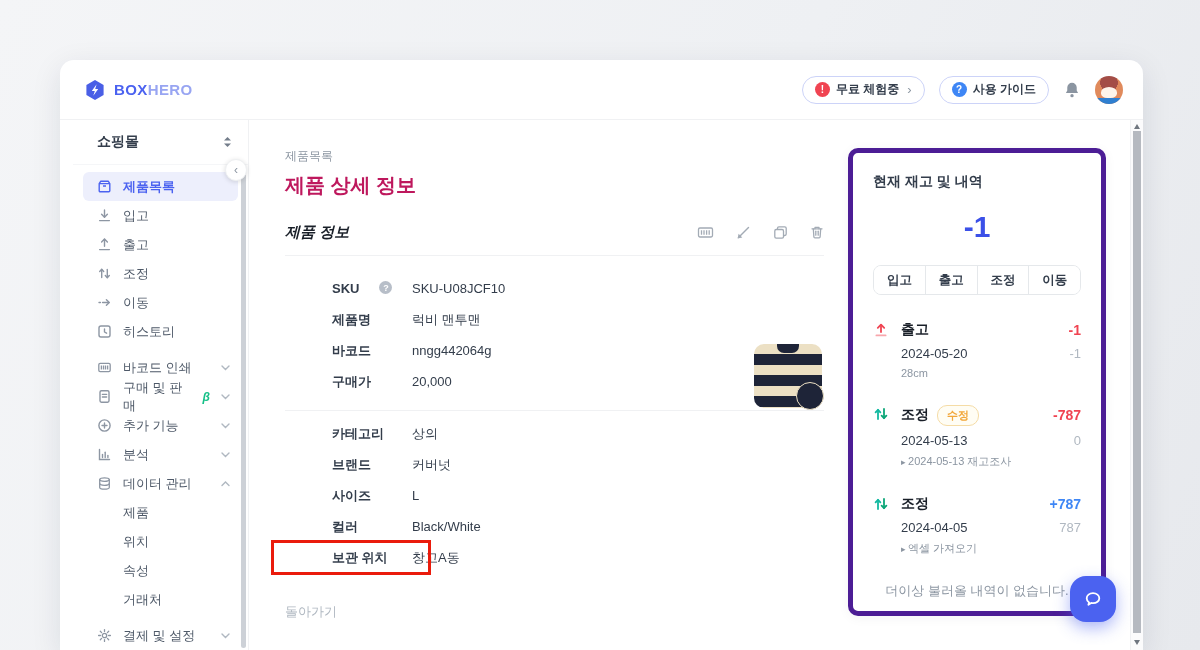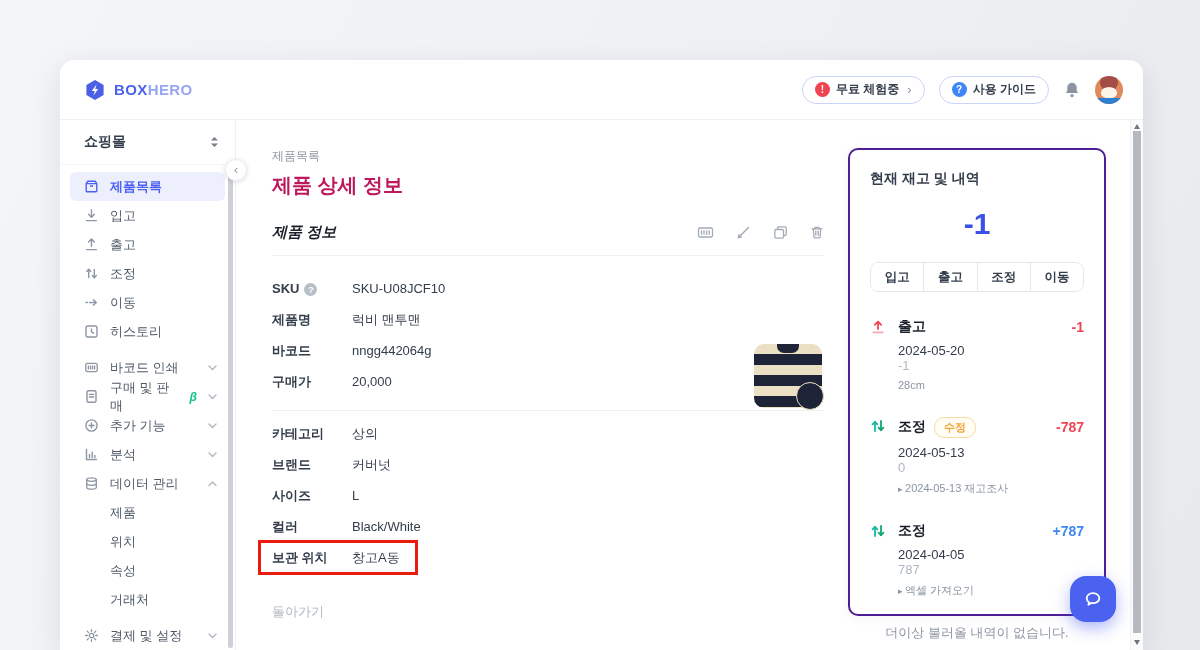--- a/index.html
+++ b/index.html
@@ -29,21 +29,21 @@
     display:flex;align-items:center;justify-content:center;line-height:1;}
   .circ.red{background:var(--negative);}
   .circ.blue{background:var(--positive);}
   .pill .chev-r{color:#8b95a1;font-size:13px;font-weight:400;margin-left:2px;}
   .avatar{width:28px;height:28px;border-radius:50%;position:relative;overflow:hidden;
     background:radial-gradient(circle at 50% 24%,#a34d46 0 34%,#e08a5c 35% 100%);}
   .avatar::before{content:"";position:absolute;left:6px;bottom:6px;width:16px;height:11px;
     background:#fdf4ea;border-radius:50% 50% 40% 40%;}
   .avatar::after{content:"";position:absolute;left:0;bottom:0;width:28px;height:6px;background:#2f7fd0;}
   
-  .appbody{flex:1;display:flex;min-height:0;position:relative;}
+  .appbody{flex:1;display:flex;min-height:0;position:relative;padding-left:13px;}
   
   .sidebar{width:176px;flex:none;border-right:1px solid #f0f1f3;position:relative;}
   .ws-row{height:45px;display:flex;align-items:center;justify-content:space-between;
     padding:0 16px 0 24px;border-bottom:1px solid #f5f6f8;font-size:14px;font-weight:700;color:#333d4b;}
   .menu{padding:7px 10px 0 10px;}
   .menu-item{height:29px;display:flex;align-items:center;gap:11px;padding:0 8px 0 13px;
     border-radius:6px;font-size:13px;color:#4e5968;cursor:pointer;}
   .menu-item .mi-ico{width:16px;height:16px;flex:none;display:flex;align-items:center;justify-content:center;}
   .menu-item.active{background:#edeffc;color:var(--accent);font-weight:700;}
   .menu-item .chev{margin-left:auto;display:flex;}
@@ -59,56 +59,56 @@
   .left-col{flex:1;min-width:0;position:relative;}
   .breadcrumb{font-size:12px;color:#8b95a1;}
   .page-title{font-size:20px;font-weight:800;color:#be185d;margin-top:7px;}
   .section-row{margin-top:24px;display:flex;align-items:center;justify-content:space-between;
     padding-bottom:13px;border-bottom:1px solid #f0f1f3;}
   .section-title{font-size:15px;font-weight:700;color:#191f28;font-style:italic;}
   .tool-icons{display:flex;gap:22px;align-items:center;}
   .tool-btn{background:none;border:none;padding:0;cursor:pointer;display:flex;}
   .fields{margin-top:17px;position:relative;}
   .field-row{display:flex;height:31px;align-items:center;font-size:13px;position:relative;}
-  .field-label{width:80px;flex:none;font-weight:700;color:#333d4b;display:flex;align-items:flex-end;gap:5px;}
+  .field-label{width:80px;flex:none;font-weight:700;color:#333d4b;display:flex;align-items:flex-start;gap:20px;margin-left:47px;}
   .field-value{color:#333d4b;}
   .help-circ{width:13px;height:13px;border-radius:50%;background:#b7bec8;color:#fff;font-size:9px;
     font-weight:700;display:flex;align-items:center;justify-content:center;cursor:pointer;}
   .divider{border-top:1px solid #f0f1f3;margin:13px 0 7px 0;}
   .red-box{position:absolute;left:-14px;top:-2px;width:160px;height:35px;
     border:3px solid var(--highlight_red);pointer-events:none;}
   .back-link{margin-top:30px;font-size:13px;color:#b0b8c1;cursor:pointer;display:inline-block;}
   
   .product-img{position:absolute;top:66px;right:0;width:72px;height:74px;display:flex;
     align-items:center;justify-content:center;}
   .sweater{width:68px;height:64px;border-radius:10px;position:relative;
     background:repeating-linear-gradient(180deg,#ece0c4 0 10px,#1e2438 10px 21px);}
   .sweater::before{content:"";position:absolute;left:23px;top:0;width:22px;height:9px;
     background:#1e2438;border-radius:0 0 7px 7px;}
   .sweater::after{content:"";position:absolute;right:-2px;bottom:-2px;width:26px;height:26px;
     border-radius:50%;background:#1e2438;border:1px solid #ece0c4;}
   
-  .stock-card{width:258px;flex:none;height:468px;border:2px solid #4c1d95;border-radius:10px;
+  .stock-card{width:258px;flex:none;height:468px;border:5px solid #4c1d95;border-radius:10px;
     box-shadow:0 2px 12px rgba(20,30,60,.05);padding:20px;background:#fff;}
   .card-title{font-size:14px;font-weight:700;color:#333d4b;}
   .stock-number{text-align:center;font-size:30px;font-weight:800;color:var(--stock_blue);margin:19px 0 21px;}
   .tabs{display:flex;border:1px solid #e5e8eb;border-radius:8px;overflow:hidden;}
   .tab{flex:1;height:28px;display:flex;align-items:center;justify-content:center;font-size:12.5px;
     font-weight:600;color:#333d4b;border-left:1px solid #e5e8eb;background:#fff;cursor:pointer;}
   .tab:first-child{border-left:none;}
   .entries{margin-top:26px;}
   .entry{display:flex;gap:10px;margin-bottom:26px;}
   .entry-icon{width:18px;flex:none;padding-top:1px;}
   .entry-main{flex:1;min-width:0;}
   .entry-head{display:flex;justify-content:space-between;align-items:center;}
   .entry-type{font-size:14px;font-weight:700;color:#191f28;display:flex;align-items:center;}
   .amount{font-size:14px;font-weight:700;}
   .amount.neg{color:var(--negative);}
   .amount.pos{color:var(--positive);}
-  .entry-sub{display:flex;justify-content:space-between;font-size:13px;color:#333d4b;margin-top:7px;flex-direction:column;}
+  .entry-sub{display:flex;justify-content:space-between;font-size:13px;color:#333d4b;margin-top:7px;}
   .balance{color:#b0b8c1;}
   .entry-note{font-size:11px;color:#8b95a1;margin-top:6px;}
   .entry-note.bullet::before{content:"▸ ";font-size:9px;}
   .badge{display:inline-block;margin-left:8px;font-size:11px;font-weight:700;color:var(--badge_orange);
     background:#fffdf4;border:1px solid #f5dca6;border-radius:10px;padding:1px 9px;line-height:1.5;}
   .end-msg{text-align:center;font-size:13px;color:#8b95a1;margin-top:16px;}
   
   .win-scroll{width:13px;flex:none;border-left:1px solid #f0f1f3;background:#fbfbfc;position:relative;}
   .ws-thumb{position:absolute;left:2px;right:2px;top:11px;bottom:17px;background:#b5b9c0;}
   .ws-arrow{position:absolute;left:0;right:0;height:10px;display:flex;align-items:center;justify-content:center;}

